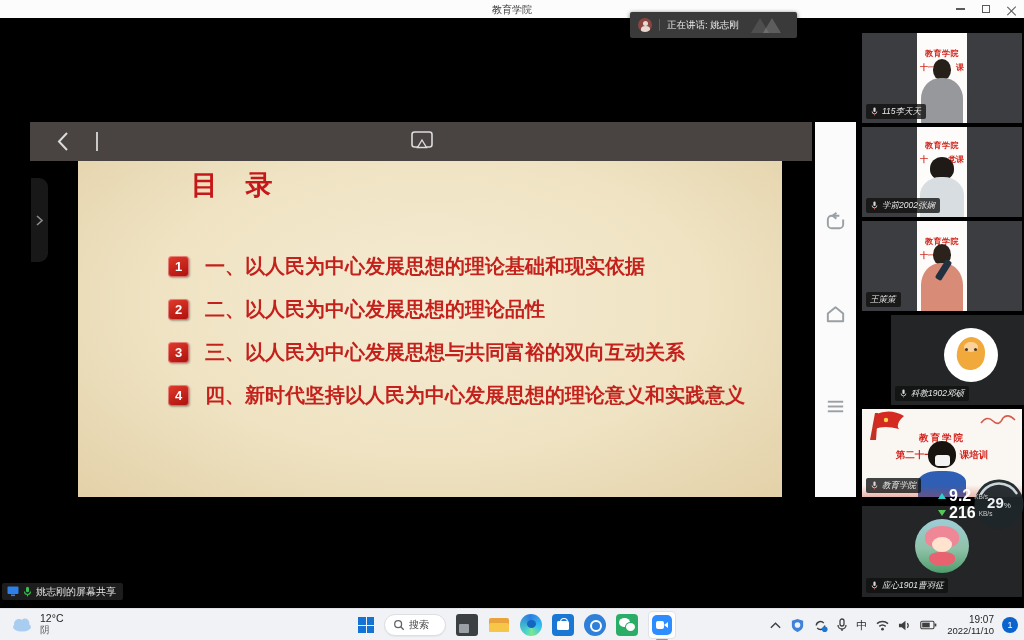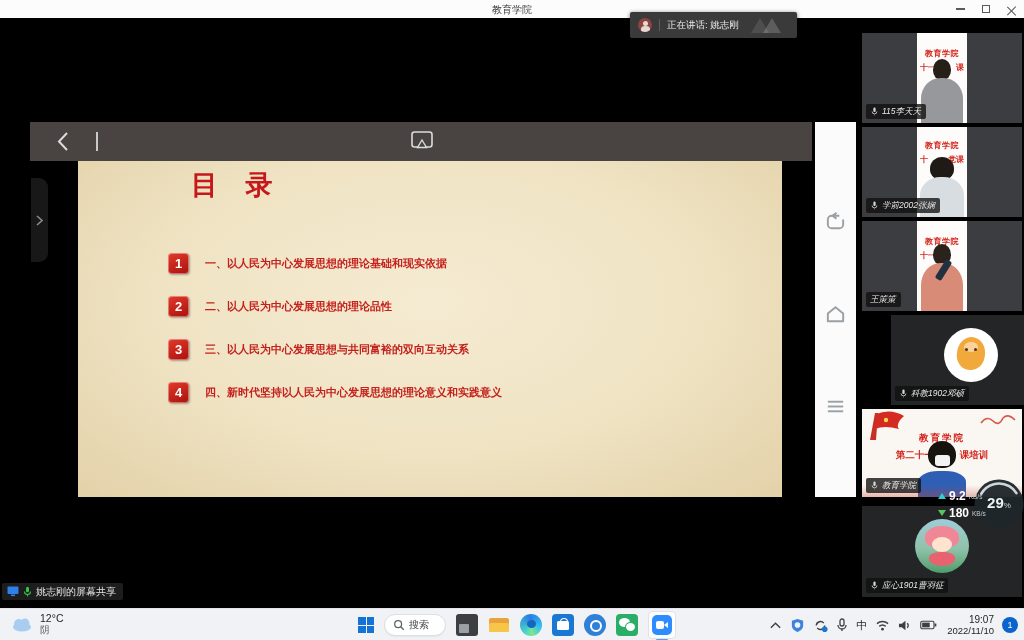--- a/index.html
+++ b/index.html
@@ -43,21 +43,21 @@
 
   
   .slide{position:absolute;left:78px;top:161px;width:704px;height:336px;
          background:radial-gradient(ellipse at 50% 42%,#f5ebd2 0%,#efe3c3 55%,#e3d1a8 100%);z-index:4;}
   .slide-title{position:absolute;left:113px;top:6px;font-size:27px;font-weight:bold;color:#c6181a;letter-spacing:10px;}
   .slide-item{position:absolute;left:90px;display:flex;align-items:center;gap:16px;}
   .slide-item.i1{top:92px;} .slide-item.i2{top:135px;} .slide-item.i3{top:178px;} .slide-item.i4{top:221px;}
   .badge{width:21px;height:21px;border-radius:4px;background:linear-gradient(155deg,#e23b2c,#ab0f0b);
          color:#fff;font-size:13px;font-weight:bold;display:flex;align-items:center;justify-content:center;
          box-shadow:inset 0 0 0 1px rgba(255,255,255,.38),1px 1px 2px rgba(0,0,0,.3);flex:none;}
-  .item-text{font-size:11px;font-weight:bold;color:#c4211d;white-space:nowrap;}
+  .item-text{font-size:20px;font-weight:bold;color:#c4211d;white-space:nowrap;}
 
   
   .navstrip{position:absolute;left:815px;top:122px;width:41px;height:375px;background:#fbfbfb;z-index:5;}
   .nav-ic{position:absolute;left:9px;width:23px;height:23px;}
   .nav-back{top:88px;} .nav-home{top:181px;} .nav-recents{top:273px;}
 
   
   .share-banner{position:absolute;left:2px;top:583px;height:17px;background:rgba(32,32,32,.92);border-radius:2px;
                 display:flex;align-items:center;gap:4px;padding:0 7px 0 5px;z-index:25;}
   .share-banner span{color:#e2e2e2;font-size:10px;white-space:nowrap;}
@@ -95,21 +95,21 @@
   .t5-wash{position:absolute;left:0;right:0;bottom:0;height:12px;background:linear-gradient(180deg,rgba(205,60,40,0),rgba(205,60,40,.35));}
   .t5-head{position:absolute;left:66px;top:32px;width:28px;height:27px;background:#17130f;border-radius:50% 50% 44% 44%;}
   .t5-mask{position:absolute;left:73px;top:46px;width:15px;height:11px;background:#f3f3f3;border-radius:3px;}
   .t5-torso{position:absolute;left:56px;top:62px;width:48px;height:26px;background:#2e5fb5;border-radius:42% 42% 0 0;}
 
   
   .net{position:absolute;left:938px;top:487px;z-index:41;}
   .net-row{display:flex;align-items:center;gap:3px;height:17px;}
   .arr-up{width:0;height:0;border-left:4px solid transparent;border-right:4px solid transparent;border-bottom:6px solid #2fd0c8;}
   .arr-down{width:0;height:0;border-left:4px solid transparent;border-right:4px solid transparent;border-top:6px solid #57c75a;}
-  .net-val{color:#fff;font-size:12px;font-weight:bold;}
+  .net-val{color:#fff;font-size:16px;font-weight:bold;}
   .net-unit{color:#c9c9c9;font-size:6.5px;margin-top:2px;}
   .gauge{position:absolute;left:974px;top:479px;width:50px;height:50px;z-index:39;}
   .gauge-txt{position:absolute;left:0;top:15px;width:50px;text-align:center;color:#eef2f4;font-size:15px;font-weight:bold;}
   .gauge-txt .pct{font-size:8px;font-weight:normal;color:#cfd6da;}
 
   
   .taskbar{position:absolute;left:0;top:608px;width:1024px;height:32px;background:#f0f2f5;border-top:1px solid #e2e4e8;z-index:50;}
   .weather{position:absolute;left:10px;top:4px;display:flex;align-items:center;gap:6px;}
   .weather-txt{display:flex;flex-direction:column;line-height:11px;}
   .weather-temp{font-size:10.5px;color:#1f1f1f;}
@@ -367,21 +367,21 @@
   </div>
 
   <div class="net">
     <div class="net-row">
       <div class="arr-up"></div>
       <span class="net-val">9.2</span>
       <span class="net-unit">KB/s</span>
     </div>
     <div class="net-row">
       <div class="arr-down"></div>
-      <span class="net-val">180</span>
+      <span class="net-val">216</span>
       <span class="net-unit">KB/s</span>
     </div>
   </div>
 
   <div class="taskbar">
     <div class="weather">
       <svg width="24" height="16" viewBox="0 0 24 16">
         <circle cx="9" cy="8" r="5" fill="#a9cdf0"></circle>
         <circle cx="15" cy="7" r="4.4" fill="#a9cdf0"></circle>
         <ellipse cx="12" cy="11" rx="9" ry="4.6" fill="#a9cdf0"></ellipse>

